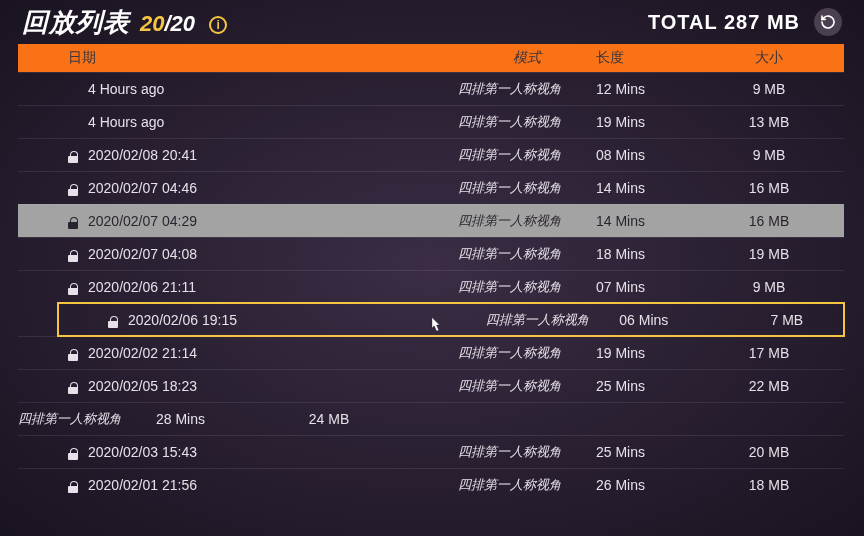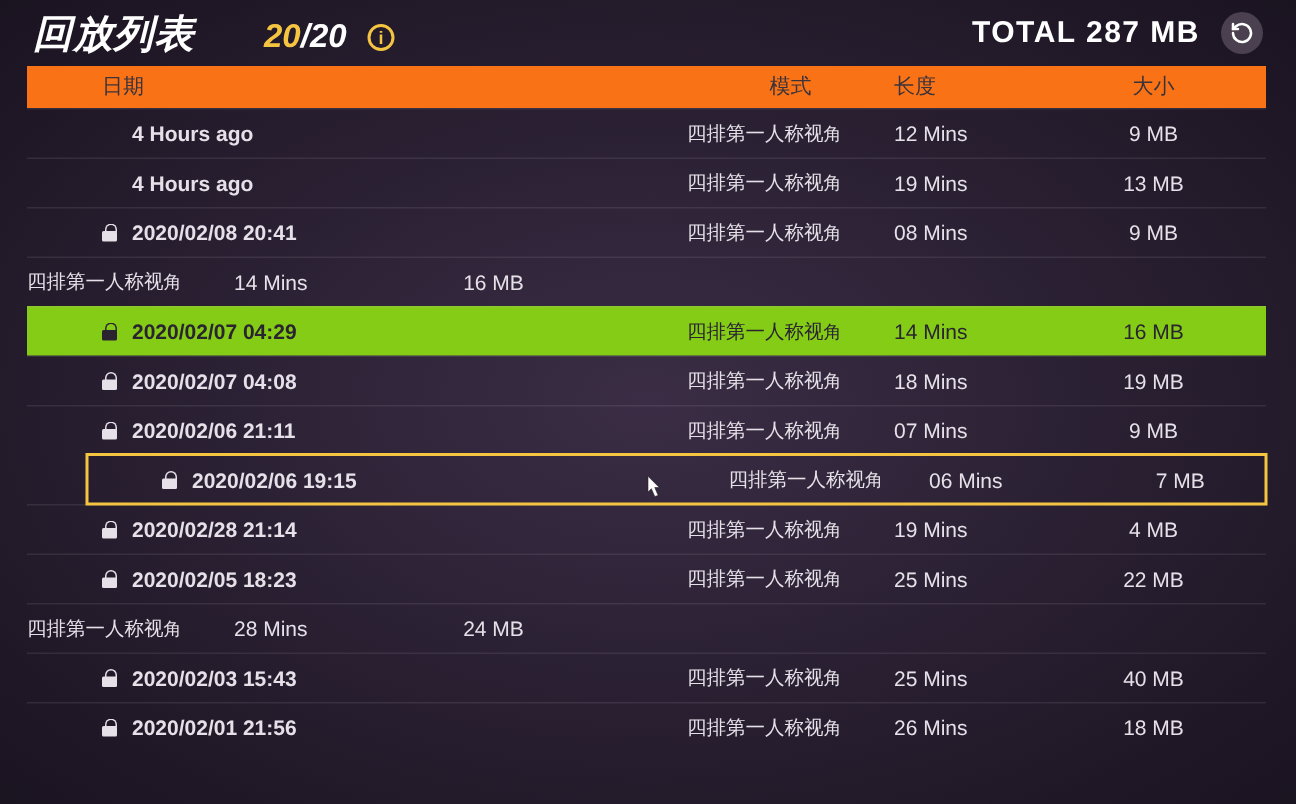--- a/index.html
+++ b/index.html
@@ -28,21 +28,20 @@
     font-size: 26px;
     font-weight: bold;
     font-style: italic;
     color: #ffffff;
     letter-spacing: 1px;
   }
   .count {
     font-size: 22px;
     font-weight: bold;
     font-style: italic;
-    margin-left: 36px;
   }
   .count-cur { color: #f5c542; }
   .count-max { color: #ffffff; }
   .info-icon {
     display: inline-flex;
     align-items: center;
     justify-content: center;
     width: 18px;
     height: 18px;
     border: 2px solid #f5c542;
@@ -77,39 +76,38 @@
   }
   .thead {
     display: flex;
     background: #f97316;
     color: #3a333c;
     font-size: 14px;
     height: 28px;
     align-items: center;
   }
   .col-date   { width: 440px; padding-left: 50px; }
-  .col-mode   { width: 138px; text-align: center; }
+  .col-mode   { width: 138px; text-align: center; font-style: italic; }
   .col-length { width: 114px; text-align: left; }
   .col-size   { width: 118px; text-align: center; }
   .tbody { }
   .row {
     display: flex;
     align-items: center;
     height: 33px;
     font-size: 14px;
     border-top: 1px solid rgba(200,190,205,0.12);
     position: relative;
   }
   .row .col-date {
     display: flex;
-    align-items: center;
+    align-items: flex-end;
     gap: 10px;
     padding-left: 50px;
     color: #e6e1e8;
-    font-weight: bold;
   }
   .row .col-mode { color: #e6e1e8; font-size: 13px; overflow: visible; white-space: nowrap; }
   .row .col-length,
   .row .col-size { color: #e6e1e8; }
   .lock-icon {
     display: inline-block;
     width: 10px;
     height: 12px;
     position: relative;
     flex-shrink: 0;
@@ -126,21 +124,21 @@
   .lock-icon::after {
     content: "";
     position: absolute;
     top: 5px; left: 0;
     width: 10px; height: 7px;
     background: currentColor;
     border-radius: 1px;
   }
   .lock-placeholder { width: 10px; flex-shrink: 0; }
   .row.selected {
-    background: #84cc16;
+    background: #a3a3a3;
     color: #2a2430;
   }
   .row.selected .col-date,
   .row.selected .col-mode,
   .row.selected .col-length,
   .row.selected .col-size { color: #2a2430; }
   .row.hovered {
     outline: 2px solid #f5c542;
     outline-offset: -1px;
     z-index: 2;
@@ -230,20 +228,24 @@
         <div class="col-mode">
           <div class="mode-stack">
             <span>四排第一人称视</span>
             <span>角</span>
           </div>
         </div>
         <div class="col-length">08 Mins</div>
         <div class="col-size">9 MB</div>
       </div>
       <div class="row">
+        <div class="col-date">
+          <span class="lock-icon"></span>
+          <span>2020/02/07 04:46</span>
+        </div>
         <div class="col-mode">
           <div class="mode-stack">
             <span>四排第一人称视</span>
             <span>角</span>
           </div>
         </div>
         <div class="col-length">14 Mins</div>
         <div class="col-size">16 MB</div>
       </div>
       <div class="row selected">
@@ -298,30 +300,30 @@
             <span>四排第一人称视</span>
             <span>角</span>
           </div>
         </div>
         <div class="col-length">06 Mins</div>
         <div class="col-size">7 MB</div>
       </div>
       <div class="row">
         <div class="col-date">
           <span class="lock-icon"></span>
-          <span>2020/02/28 21:14</span>
+          <span>2020/02/02 21:14</span>
         </div>
         <div class="col-mode">
           <div class="mode-stack">
             <span>四排第一人称视</span>
             <span>角</span>
           </div>
         </div>
         <div class="col-length">19 Mins</div>
-        <div class="col-size">4 MB</div>
+        <div class="col-size">17 MB</div>
       </div>
       <div class="row">
         <div class="col-date">
           <span class="lock-icon"></span>
           <span>2020/02/05 18:23</span>
         </div>
         <div class="col-mode">
           <div class="mode-stack">
             <span>四排第一人称视</span>
             <span>角</span>
@@ -345,21 +347,21 @@
           <span class="lock-icon"></span>
           <span>2020/02/03 15:43</span>
         </div>
         <div class="col-mode">
           <div class="mode-stack">
             <span>四排第一人称视</span>
             <span>角</span>
           </div>
         </div>
         <div class="col-length">25 Mins</div>
-        <div class="col-size">40 MB</div>
+        <div class="col-size">20 MB</div>
       </div>
       <div class="row">
         <div class="col-date">
           <span class="lock-icon"></span>
           <span>2020/02/01 21:56</span>
         </div>
         <div class="col-mode">
           <div class="mode-stack">
             <span>四排第一人称视</span>
             <span>角</span>

